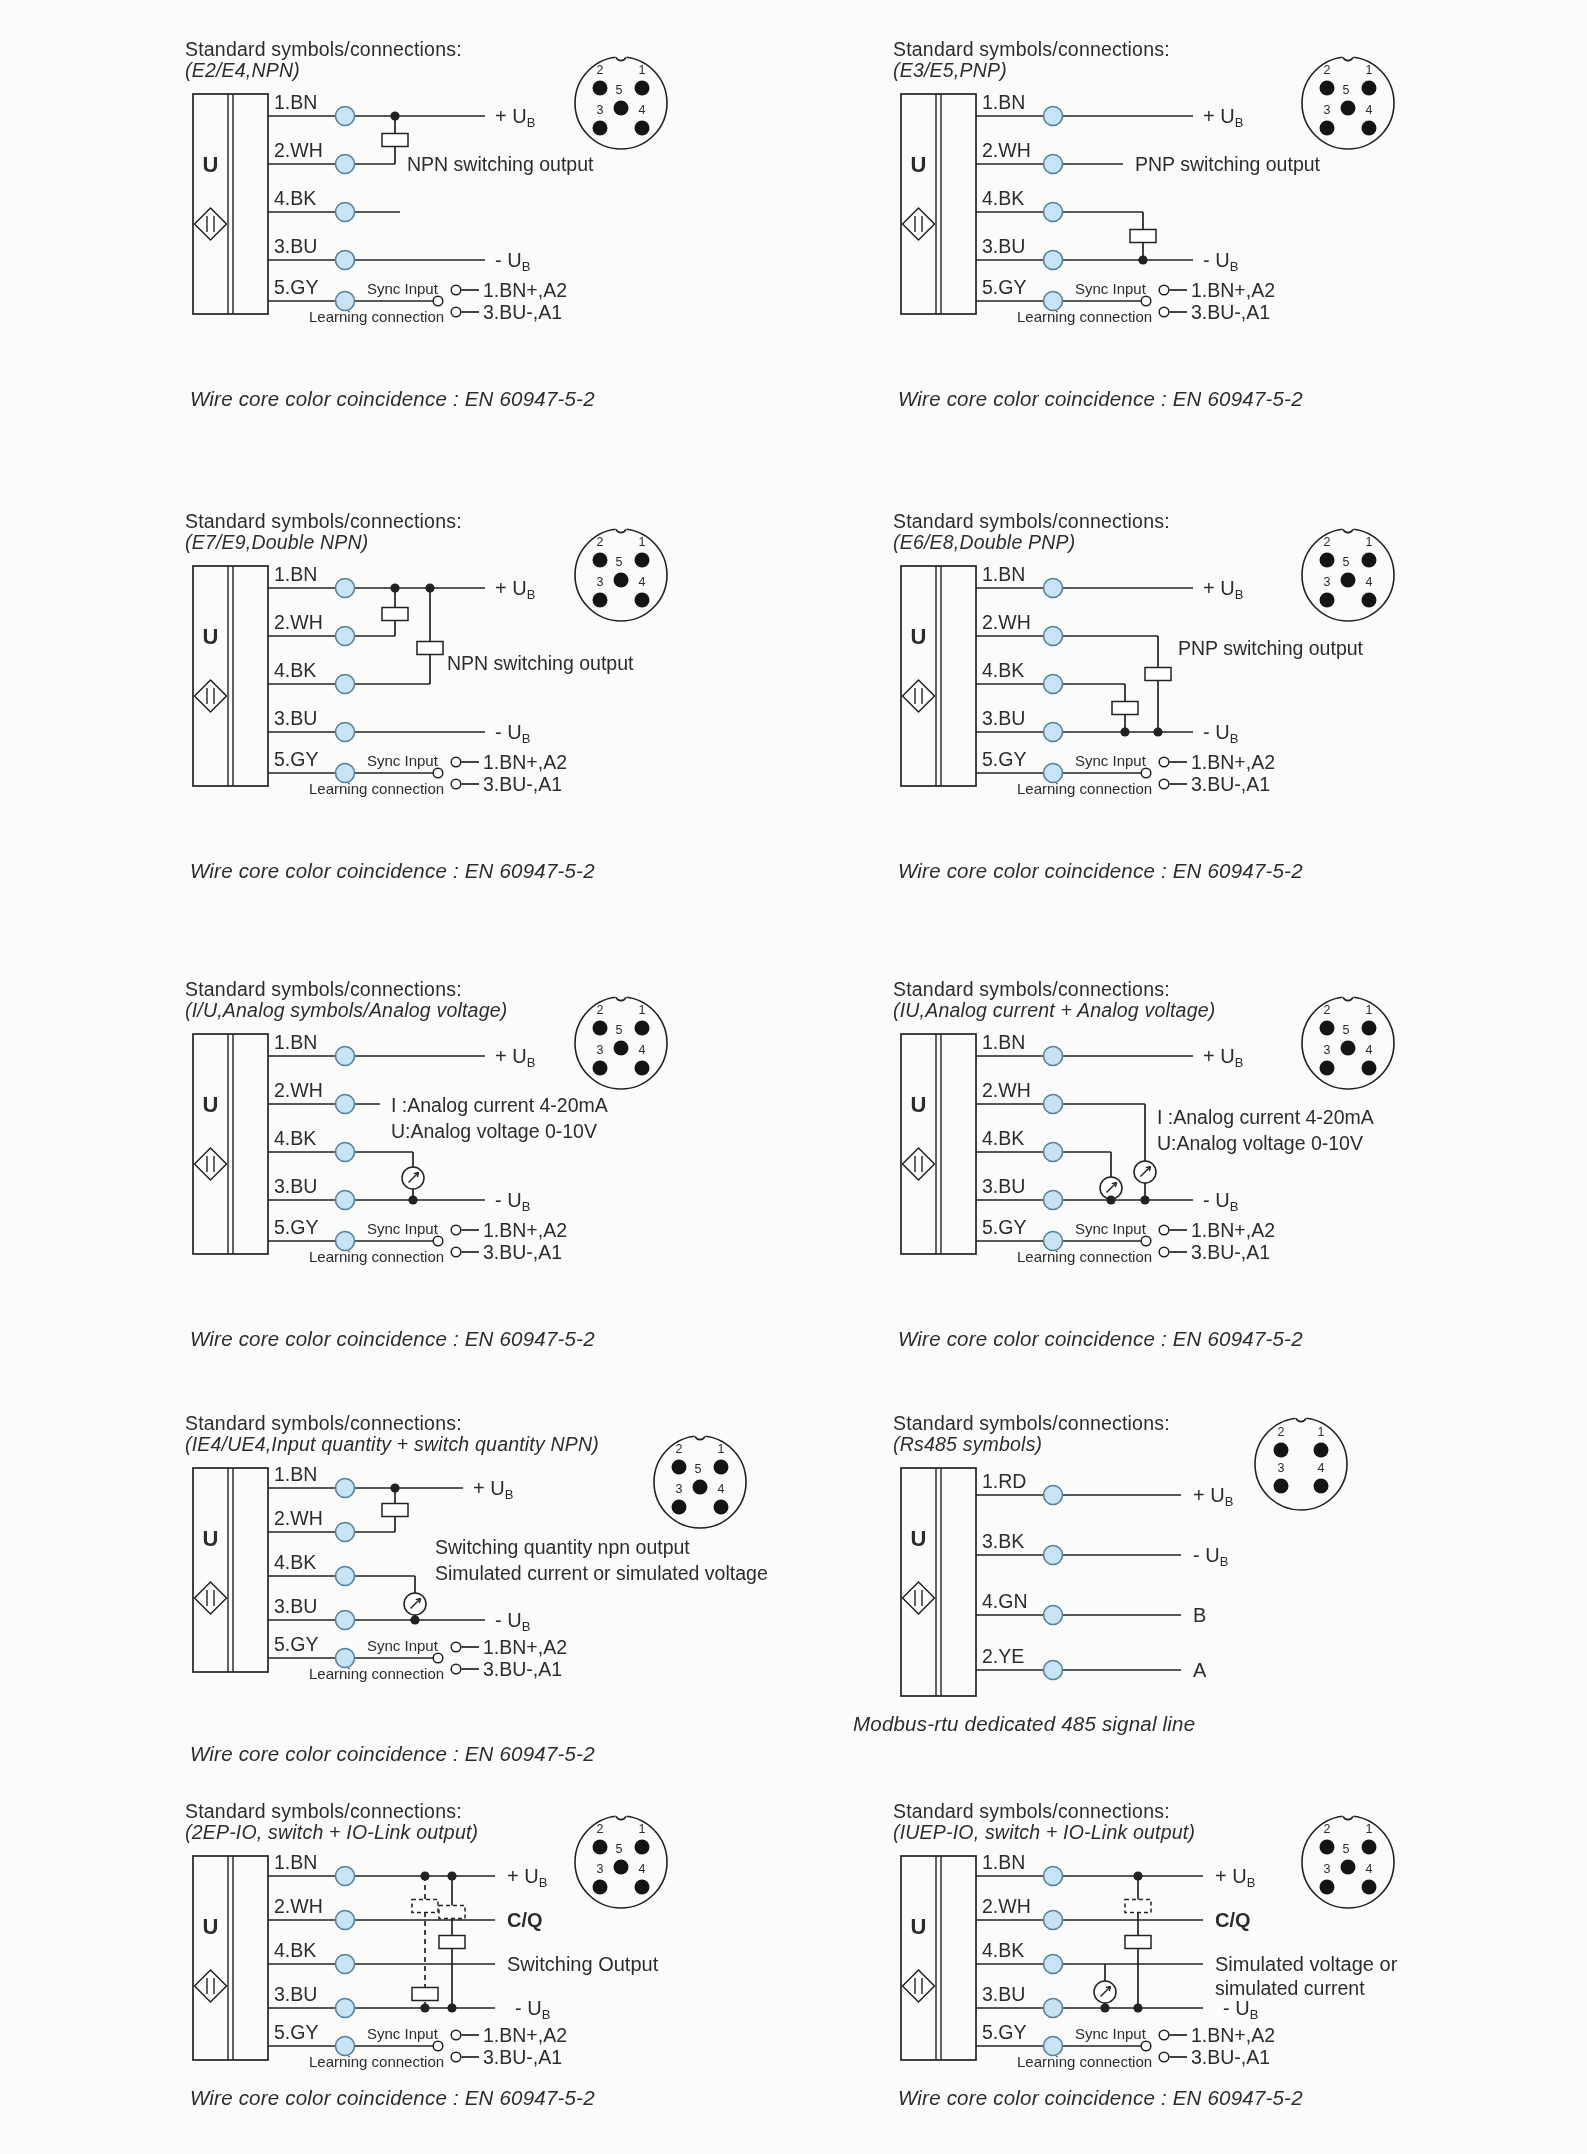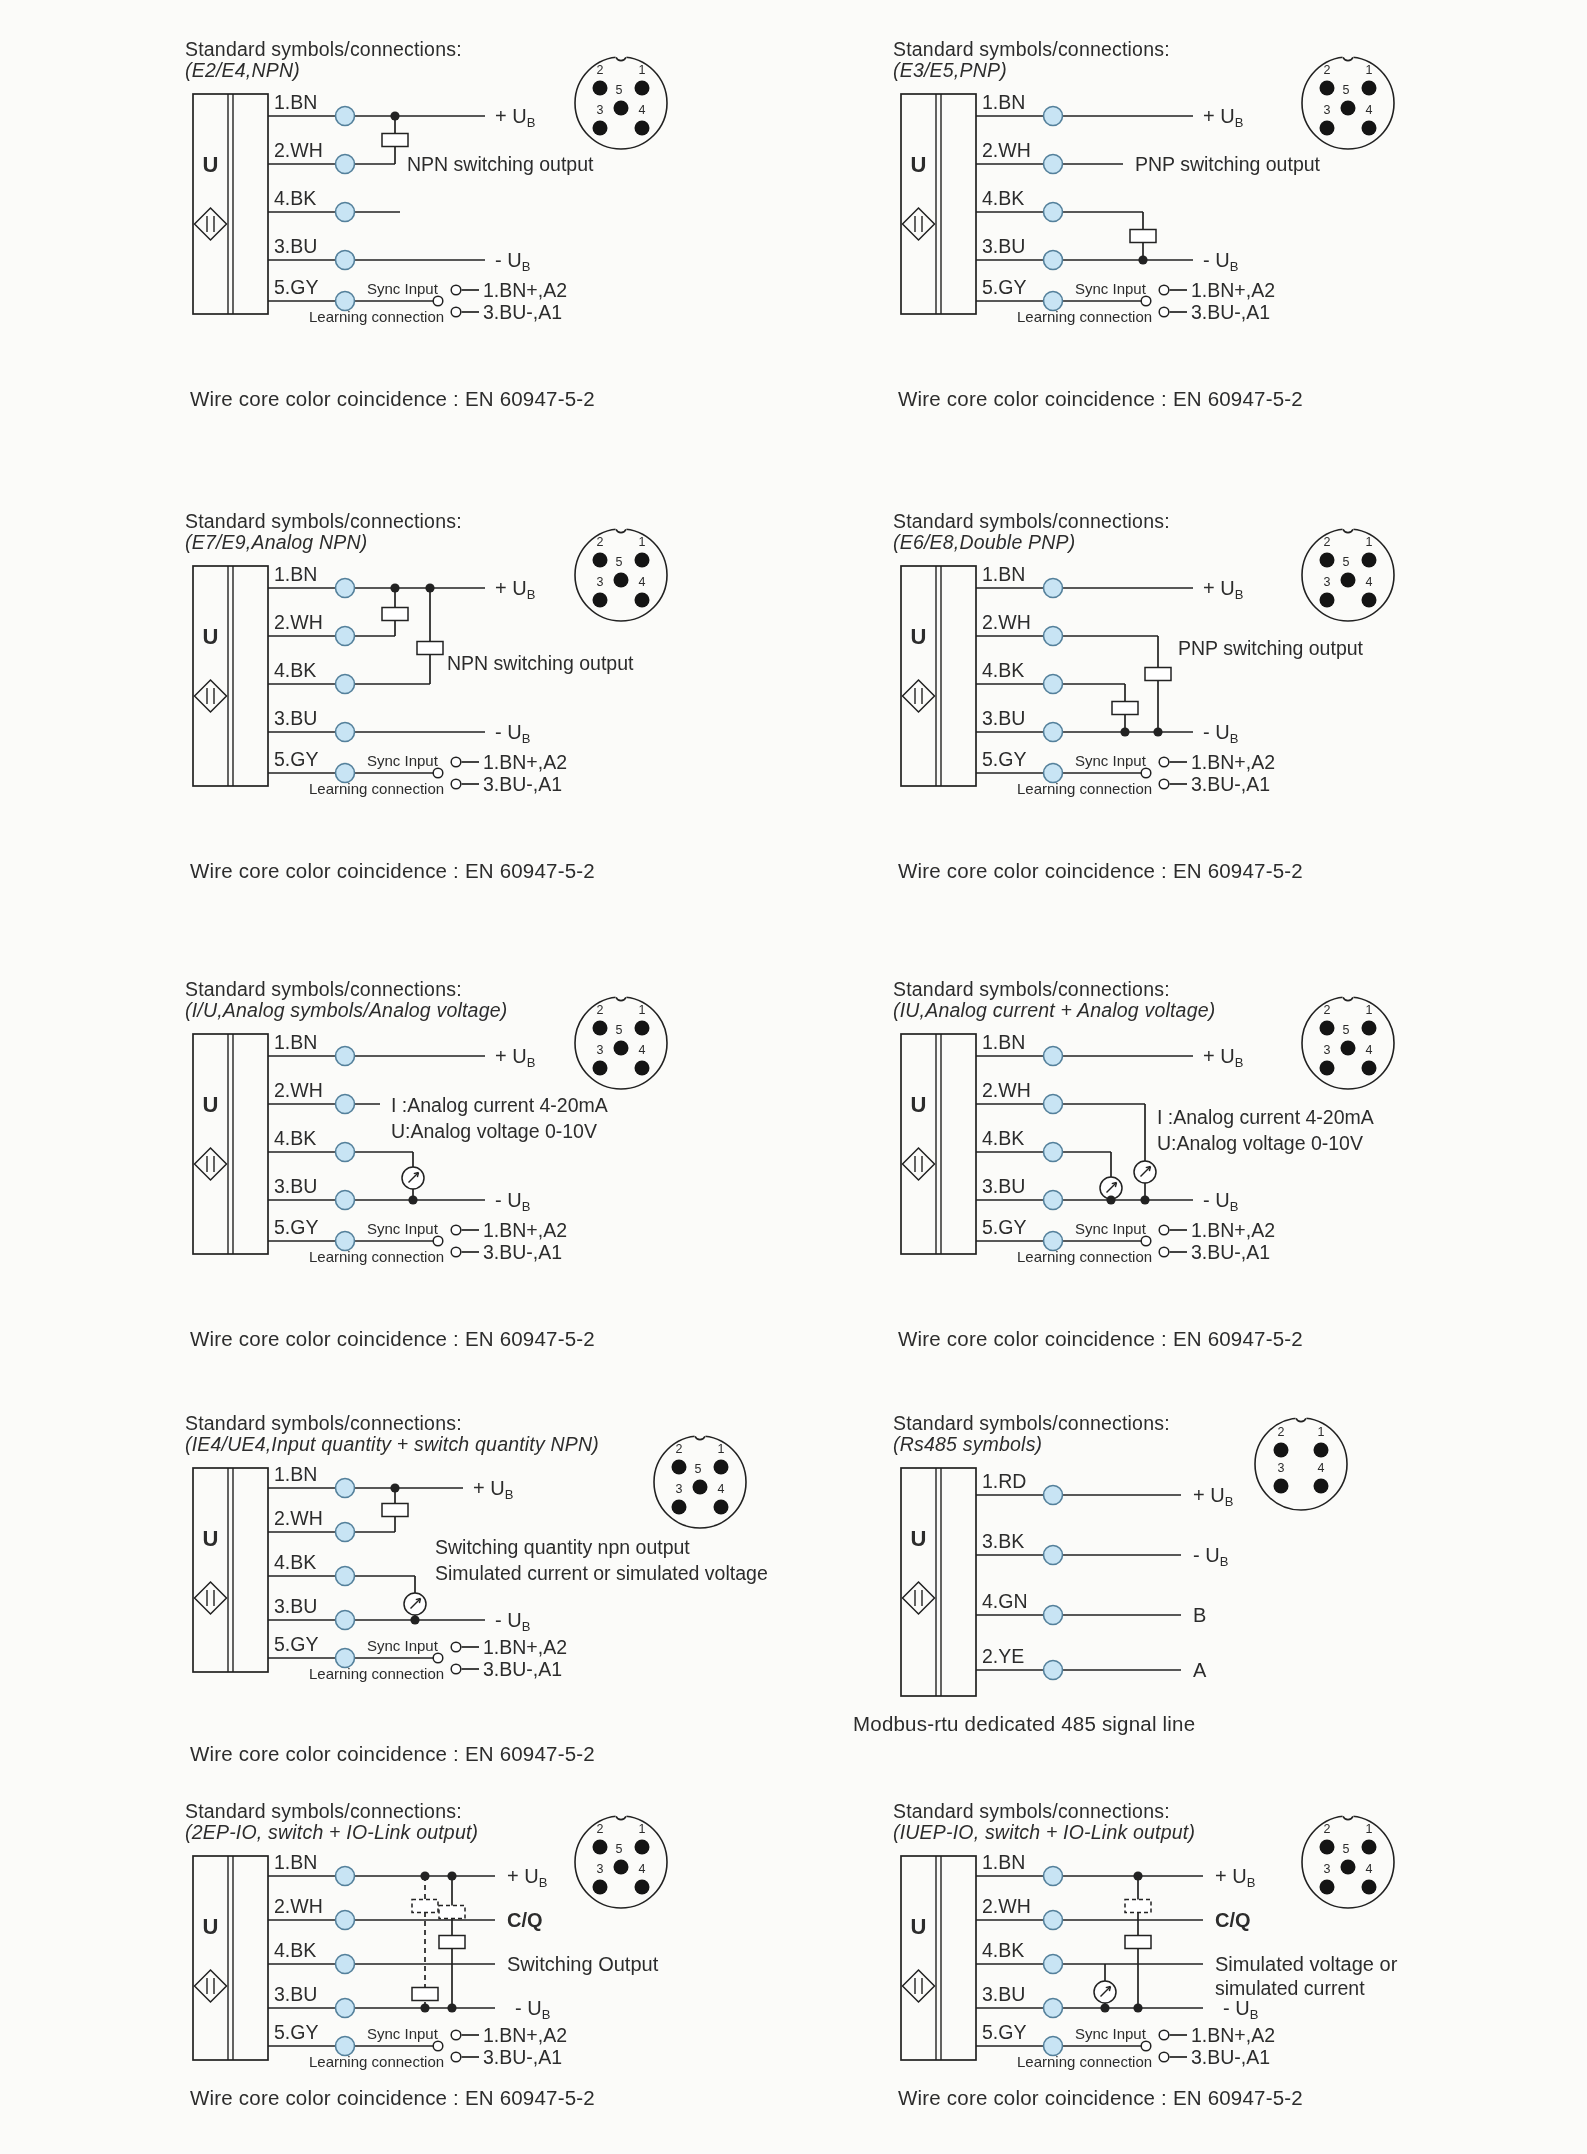--- a/index.html
+++ b/index.html
@@ -5,21 +5,21 @@
   html,body{margin:0;padding:0;background:#e8e8e8;}
   .page{
     position:relative;width:1587px;height:2154px;margin:0 auto;
     background:#fbfbf9;overflow:hidden;
     font-family:"Liberation Sans","DejaVu Sans",sans-serif;
     color:#2c2c2c;
   }
   section.block{position:absolute;width:700px;height:350px;}
   .t1,.t2{position:absolute;left:0;font-size:19.5px;letter-spacing:.2px;white-space:nowrap;color:#2c2c2c;}
   .t1{top:0;} .t2{top:21px;font-style:italic;}
-  .caption{position:absolute;font-size:20.5px;letter-spacing:.2px;white-space:nowrap;color:#2c2c2c;}
+  .caption{position:absolute;font-size:20.5px;letter-spacing:.2px;white-space:nowrap;color:#2c2c2c;font-style:italic;}
   svg{position:absolute;overflow:visible;}
   svg text{font-family:"Liberation Sans","DejaVu Sans",sans-serif;}
 </style>
 </head>
 <body>
 
 <div class="page" id="page">
     <section class="block" style="left: 185px; top: 38px;">
       <div class="t1">Standard symbols/connections:</div>
       <div class="t2">(E2/E4,NPN)</div>
@@ -133,21 +133,21 @@
         <line x1="276.5" y1="204" x2="294" y2="204" stroke="#222222" stroke-width="1.7"></line>
         <text x="298" y="211" fill="#2c2c2c" font-size="19.5" text-anchor="start">1.BN+,A2</text>
         <circle cx="271" cy="226" r="4.8" fill="#ffffff" stroke="#222222" stroke-width="1.5"></circle>
         <line x1="276.5" y1="226" x2="294" y2="226" stroke="#222222" stroke-width="1.7"></line>
         <text x="298" y="233" fill="#2c2c2c" font-size="19.5" text-anchor="start">3.BU-,A1</text>
       </svg>
       <div class="caption" style="left: 5px; top: 349px;">Wire core color coincidence : EN 60947-5-2</div>
     </section>
     <section class="block" style="left: 185px; top: 510px;">
       <div class="t1">Standard symbols/connections:</div>
-      <div class="t2">(E7/E9,Analog NPN)</div>
+      <div class="t2">(E7/E9,Double NPN)</div>
       <svg width="110" height="110" viewBox="-55 -55 110 110" style="left: 381px; top: 10px;">
         <circle cx="0" cy="0" r="46" fill="none" stroke="#222222" stroke-width="1.6"></circle>
         <rect x="-5.5" y="-49" width="11" height="6" fill="#fbfbf9" stroke="none"></rect>
         <path d="M -5 -45.6 A 5.5 5.5 0 0 0 5 -45.6" fill="none" stroke="#222222" stroke-width="1.6"></path>
         <circle cx="-21" cy="-15" r="7.5" fill="#141414"></circle>
         <text x="-21" y="-29" fill="#2c2c2c" font-size="12.5" text-anchor="middle">2</text>
         <circle cx="21" cy="-15" r="7.5" fill="#141414"></circle>
         <text x="21" y="-29" fill="#2c2c2c" font-size="12.5" text-anchor="middle">1</text>
         <circle cx="0" cy="5" r="7.5" fill="#141414"></circle>
         <text x="-2" y="-9" fill="#2c2c2c" font-size="12.5" text-anchor="middle">5</text>

